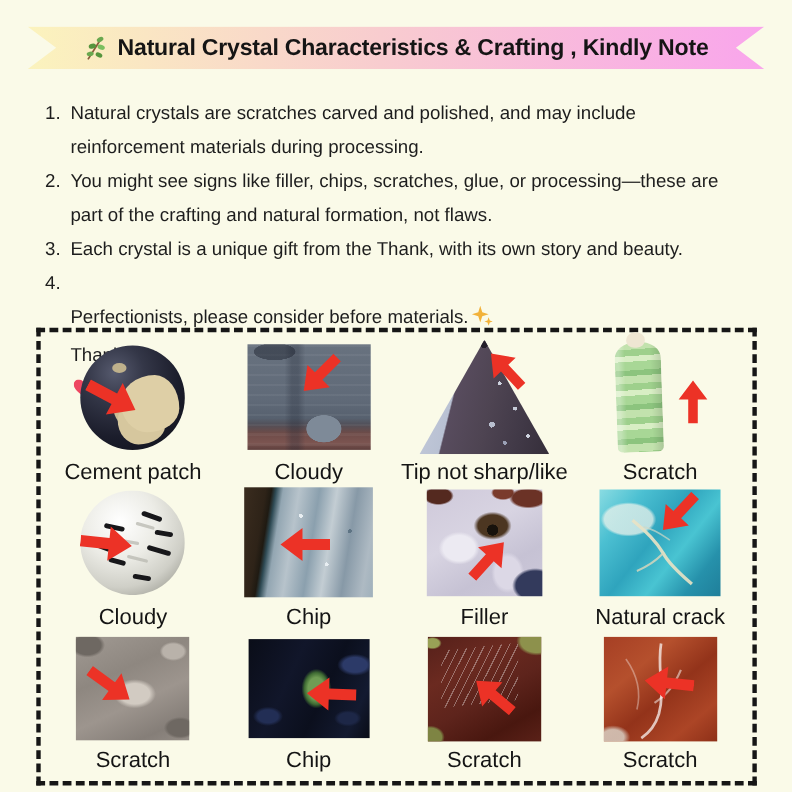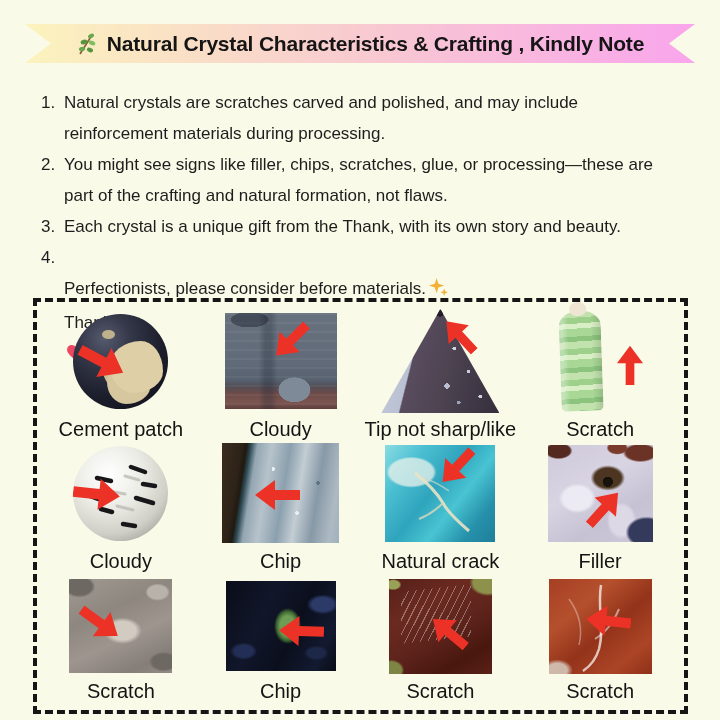--- a/index.html
+++ b/index.html
@@ -255,44 +255,44 @@
         <div class="img-chip2"></div>
         <svg class="arrow" width="46" height="34" viewBox="0 0 46 34" style="left:32px;top:36px;transform:rotate(180deg);">
             <polygon points="0,12 25,12 25,2 45,17 25,32 25,22 0,22" fill="#EC3226"></polygon>
           </svg>
       </div>
       <div class="label">Chip</div>
     </div>
 
     <div class="tile">
       <div class="iw">
+        <div class="img-filler"></div>
+        <svg class="arrow" width="44" height="33" viewBox="0 0 46 34" style="left:34px;top:50px;transform:rotate(-48deg);">
+            <polygon points="0,12 25,12 25,2 45,17 25,32 25,22 0,22" fill="#EC3226"></polygon>
+          </svg>
+      </div>
+      <div class="label">Filler</div>
+    </div>
+
+    <div class="tile">
+      <div class="iw">
         <div class="img-crack">
           <svg class="overlay" width="110" height="97" viewBox="0 0 110 97">
             <path d="M30 28 C45 40,52 48,58 58 C62 66,70 74,84 86" stroke="#e9e2c4" stroke-width="3" fill="none" opacity=".9"></path>
             <path d="M58 58 C52 64,44 70,34 74" stroke="#dfd8bc" stroke-width="2" fill="none" opacity=".8"></path>
             <path d="M40 34 C50 36,58 42,64 46" stroke="#cfd8c8" stroke-width="1.5" fill="none" opacity=".7"></path>
           </svg>
         </div>
         <svg class="arrow" width="44" height="33" viewBox="0 0 46 34" style="left:50px;top:8px;transform:rotate(133deg);">
             <polygon points="0,12 25,12 25,2 45,17 25,32 25,22 0,22" fill="#EC3226"></polygon>
           </svg>
       </div>
       <div class="label">Natural crack</div>
     </div>
 
-    <div class="tile">
-      <div class="iw">
-        <div class="img-filler"></div>
-        <svg class="arrow" width="44" height="33" viewBox="0 0 46 34" style="left:34px;top:50px;transform:rotate(-48deg);">
-            <polygon points="0,12 25,12 25,2 45,17 25,32 25,22 0,22" fill="#EC3226"></polygon>
-          </svg>
-      </div>
-      <div class="label">Filler</div>
-    </div>
-
     <div class="tile r3">
       <div class="iw">
         <div class="img-scratch1"></div>
         <svg class="arrow" width="46" height="34" viewBox="0 0 46 34" style="left:8px;top:28px;transform:rotate(36deg);">
             <polygon points="0,12 25,12 25,2 45,17 25,32 25,22 0,22" fill="#EC3226"></polygon>
           </svg>
       </div>
       <div class="label">Scratch</div>
     </div>
 

